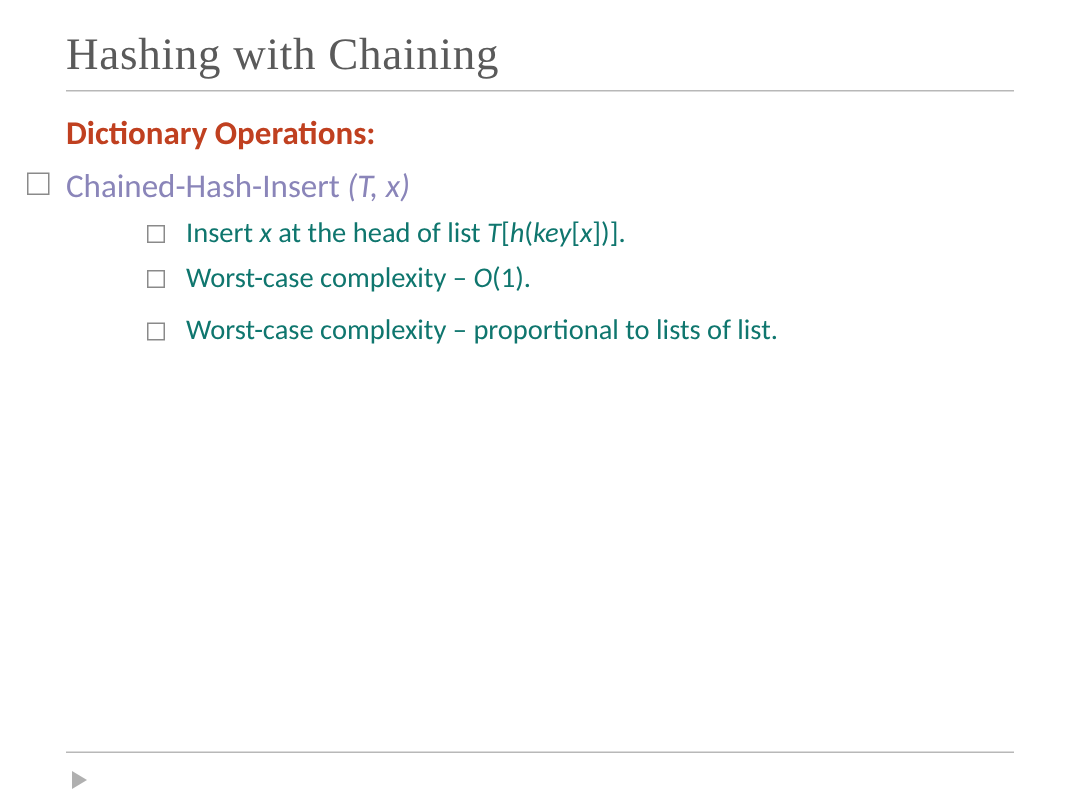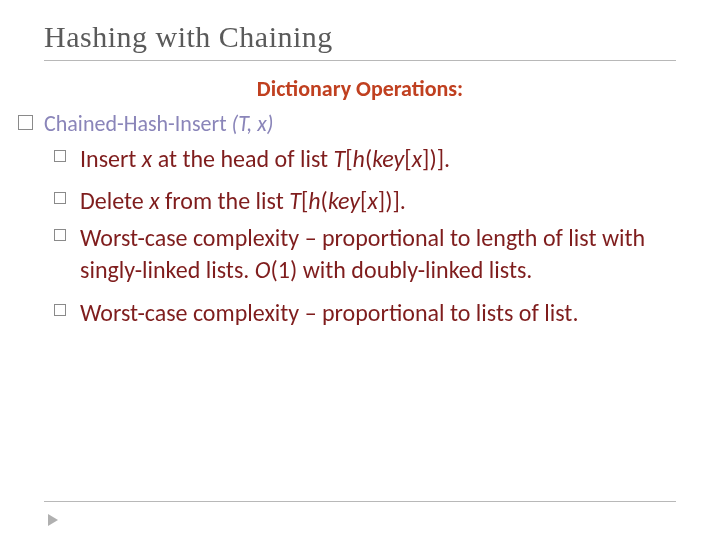--- a/index.html
+++ b/index.html
@@ -25,21 +25,20 @@
   .title-rule {
     border: none;
     border-top: 1px solid #b8b8b8;
     margin-bottom: 14px;
   }
   .subheading {
     font-size: 22px;
     font-weight: 700;
     color: #c04020;
     margin-bottom: 8px;
-    text-align: center;
   }
   .op-heading {
     font-size: 22px;
     color: #8a85b9;
     margin-bottom: 6px;
     position: relative;
     padding-left: 0;
   }
   .op-heading::before {
     content: "";
@@ -52,24 +51,25 @@
   }
   .op-heading .paren { color: #8a85b9; }
   .op-heading .arg { font-style: italic; }
   .sub-list {
     list-style: none;
     padding-left: 36px;
     margin-bottom: 10px;
   }
   .sub-list li {
     position: relative;
-    font-size: 24px;
-    color: #7f1d1d;
+    font-size: 19px;
+    color: #0f766e;
     line-height: 1.35;
     margin-bottom: 4px;
+    margin-left: 44px;
   }
   .sub-list li::before {
     content: "";
     position: absolute;
     left: -26px;
     top: 7px;
     width: 10px;
     height: 10px;
     border: 1px solid #8a8a8a;
   }
@@ -100,26 +100,23 @@
   <h1 class="title">Hashing with Chaining</h1>
   <hr class="title-rule">
   <div class="subheading">Dictionary Operations:</div>
 
   <div class="op-heading">
     <span>Chained-Hash-Insert</span>
     <span class="paren arg">(T, x)</span>
   </div>
   <ul class="sub-list">
     <li>Insert <span class="i">x</span> at the head of list <span class="i">T</span>[<span class="i">h</span>(<span class="i">key</span>[<span class="i">x</span>])].</li>
+    <li>Worst-case complexity – <span class="i">O</span>(1).</li>
   </ul>
 
-  <ul class="sub-list">
-    <li>Delete <span class="i">x</span> from the list <span class="i">T</span>[<span class="i">h</span>(<span class="i">key</span>[<span class="i">x</span>])].</li>
-    <li>Worst-case complexity – proportional to length of list with singly-linked lists. <span class="i">O</span>(1) with doubly-linked lists.</li>
-  </ul>
 
   <ul class="sub-list">
     <li>Worst-case complexity – proportional to lists of list.</li>
   </ul>
 </div>
 
 <hr class="bottom-rule">
 <div class="footer-arrow"></div>
 
 </body></html>

